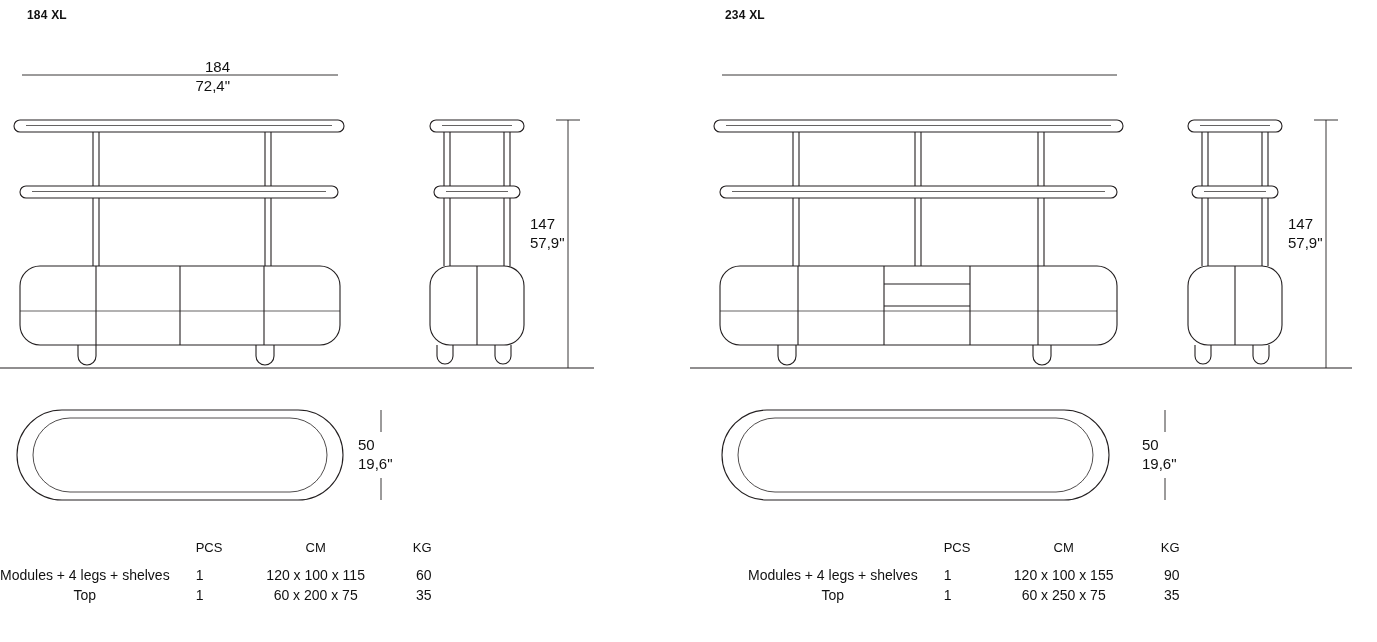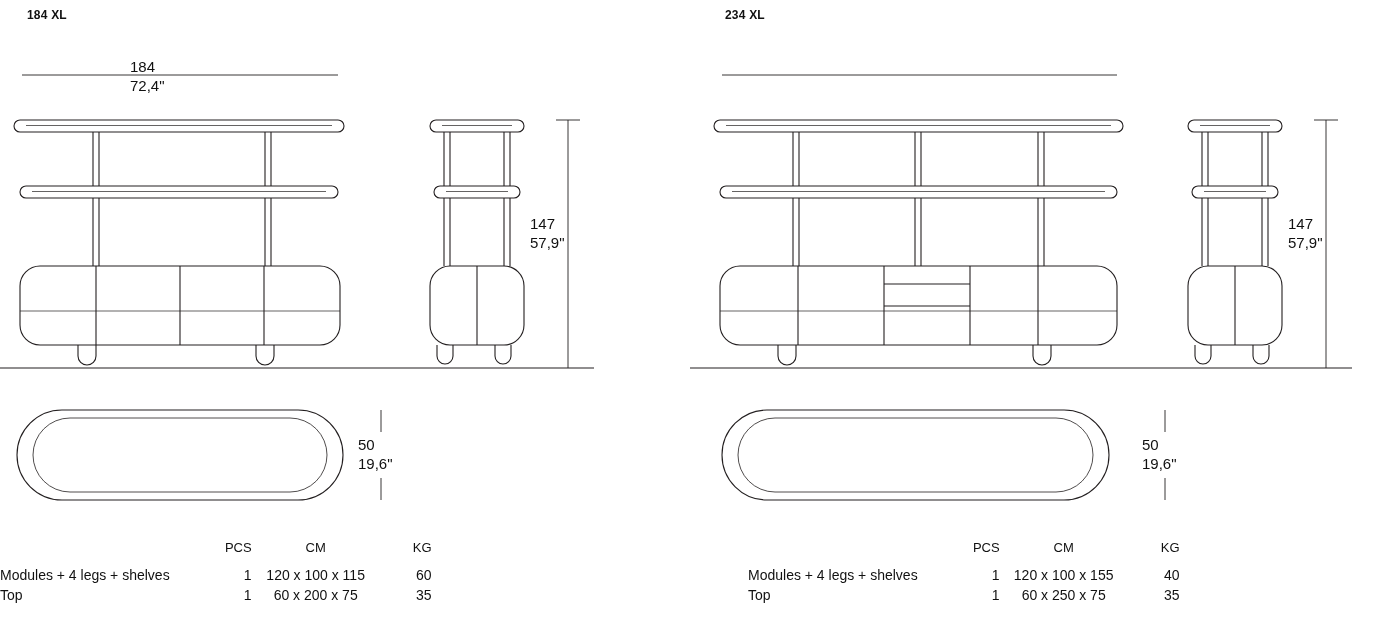--- a/index.html
+++ b/index.html
@@ -31,21 +31,21 @@
     color: #111;
   }
   .title-left { left: 27px; top: 8px; }
 
   svg { position: absolute; left: 0; top: 0; }
 
   .dim-label {
     position: absolute;
     font-size: 15px;
     color: #111;
-    text-align: left;
+    text-align: right;
     line-height: 1.25;
     white-space: nowrap;
   }
   .dim-label .sub { display: block; }
 
   .table {
     position: absolute;
     font-size: 14px;
     color: #111;
   }
@@ -53,22 +53,22 @@
   .table th {
     font-weight: normal;
     font-size: 13px;
     padding: 0 0 10px 0;
     color: #111;
   }
   .table td {
     padding: 2px 0;
     white-space: nowrap;
   }
-  .col-name { text-align: left; padding-right: 26px !important; margin-top: 48px; }
-  .col-pcs  { text-align: right; width: 56px; margin-top: 24px; }
+  .col-name { text-align: center; padding-right: 26px !important; margin-top: 48px; }
+  .col-pcs  { text-align: left; width: 56px; margin-top: 24px; }
   .col-cm   { text-align: center; width: 128px; }
   .col-kg   { text-align: right; width: 52px; }
 </style>
 </head>
 <body>
 
 <div class="panel panel-left">
 
   <div class="title title-left">184 XL</div>
 
@@ -270,21 +270,21 @@
           <th class="col-pcs">PCS</th>
           <th class="col-cm">CM</th>
           <th class="col-kg">KG</th>
         </tr>
       </thead>
       <tbody>
         <tr>
           <td class="col-name">Modules + 4 legs + shelves</td>
           <td class="col-pcs">1</td>
           <td class="col-cm">120 x 100 x 155</td>
-          <td class="col-kg">40</td>
+          <td class="col-kg">90</td>
         </tr>
         <tr>
           <td class="col-name">Top</td>
           <td class="col-pcs">1</td>
           <td class="col-cm">60 x 250 x 75</td>
           <td class="col-kg">35</td>
         </tr>
       </tbody>
     </table>
   </div>

